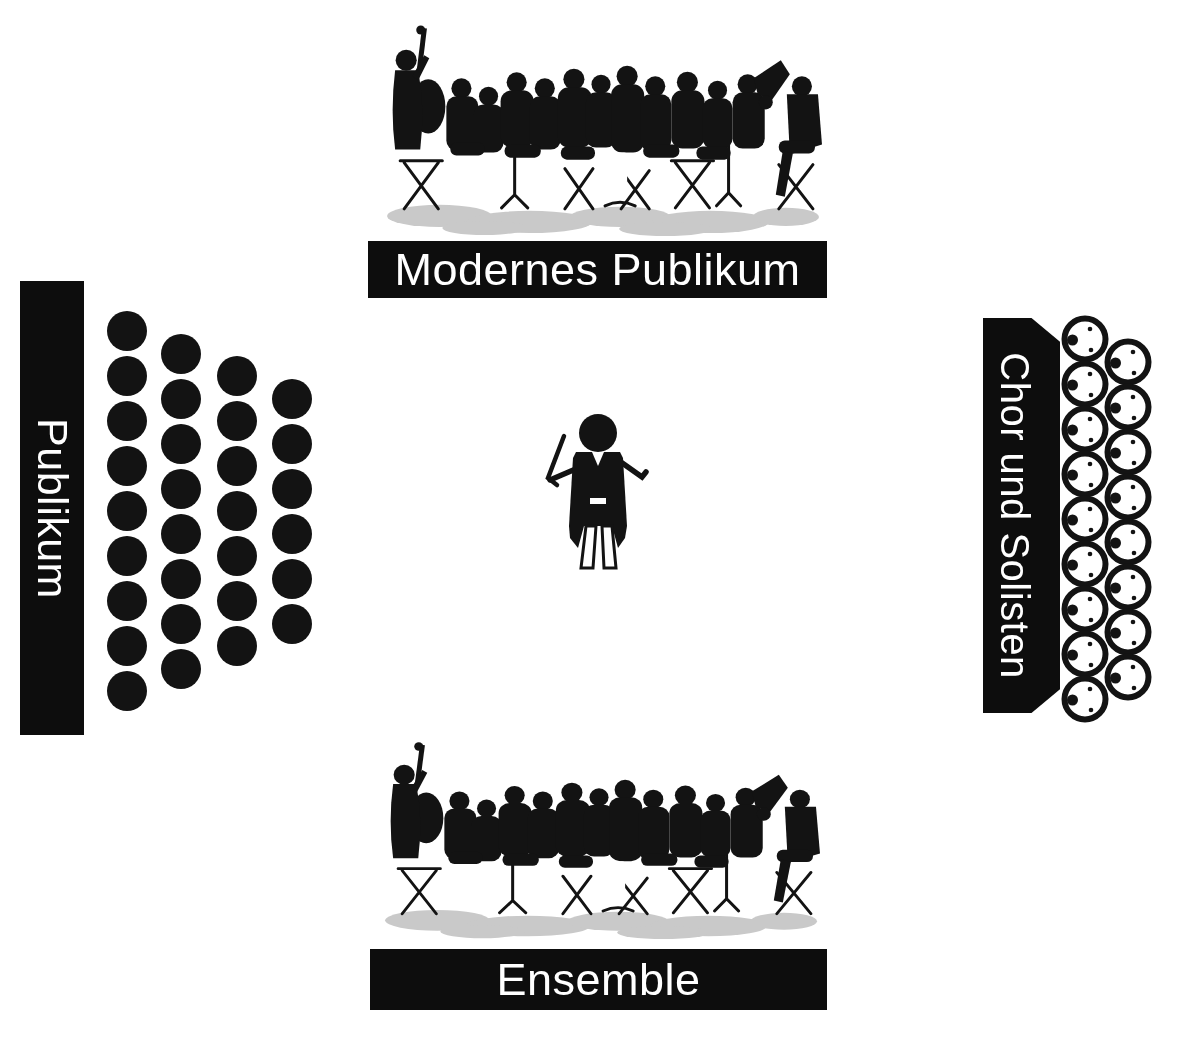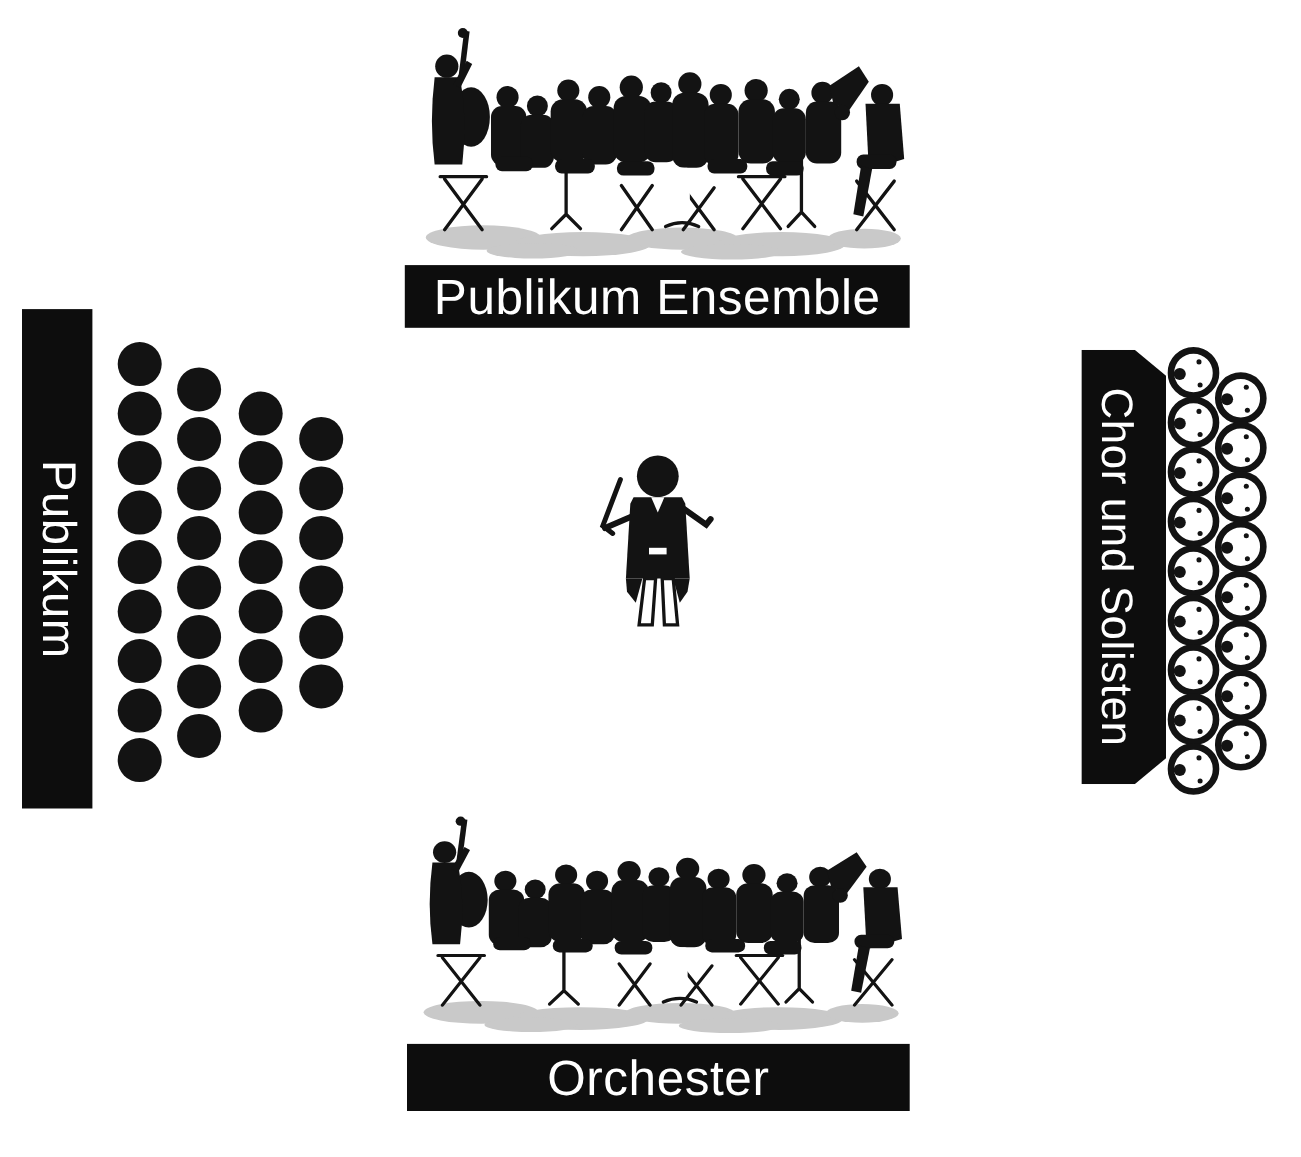--- a/index.html
+++ b/index.html
@@ -112,29 +112,29 @@
         <rect x="250" y="130" width="12" height="34" rx="3" fill="#ffffff"></rect>
       </symbol>
     </defs>
   </svg>
 
   <svg class="abs" style="left:364px;top:22px;" width="462" height="216" viewBox="0 0 460 215" preserveAspectRatio="none">
     <use href="#ensemble" xlink:href="#ensemble" width="460" height="215"></use>
   </svg>
 
   <div class="label-bar" style="left:368px;top:241px;width:459px;height:57px;">
-    <span>Publikum Ensemble</span>
+    <span>Modernes Publikum</span>
   </div>
 
   <svg class="abs" style="left:362px;top:739px;" width="462" height="202" viewBox="0 0 460 215" preserveAspectRatio="none">
     <use href="#ensemble" xlink:href="#ensemble" width="460" height="215"></use>
   </svg>
 
   <div class="label-bar" style="left:370px;top:949px;width:457px;height:61px;">
-    <span>Orchester</span>
+    <span>Ensemble</span>
   </div>
 
   <div class="vbar" style="left:20px;top:281px;width:64px;height:454px;">
     <span class="vtext" style="font-size:43px;">Publikum</span>
   </div>
 
   <div>
       <div class="dot" style="left: 107px; top: 311px;"></div>
       <div class="dot" style="left: 107px; top: 356px;"></div>
       <div class="dot" style="left: 107px; top: 401px;"></div>

